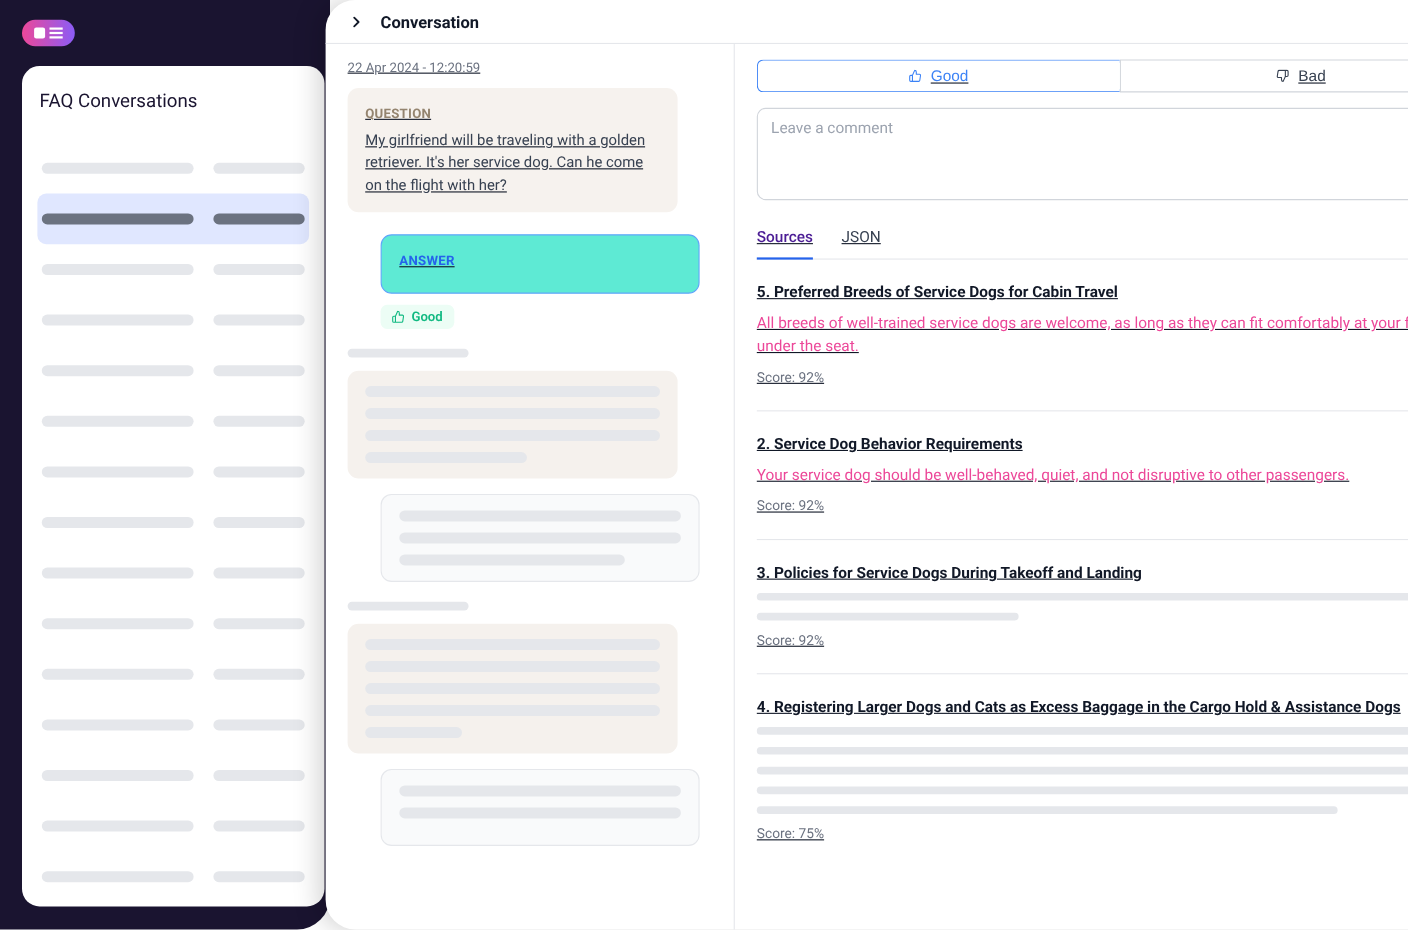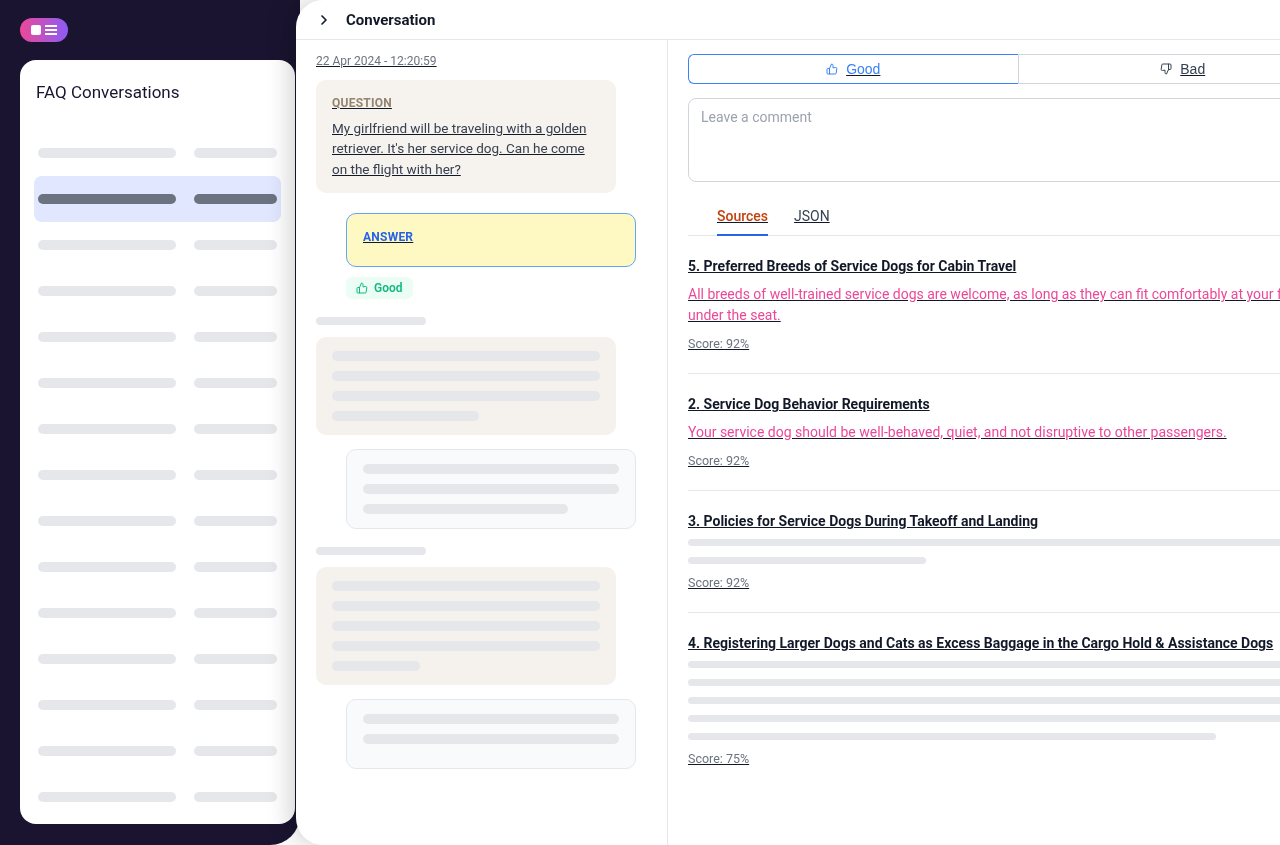--- a/index.html
+++ b/index.html
@@ -125,21 +125,21 @@
   .bubble .label { font-weight: 700; letter-spacing: .02em; font-size: 12px; margin-bottom: 6px; display: block; }
   .q-bubble {
     background: #f6f2ee;
     width: 300px;
     margin-bottom: 20px;
   }
   .q-bubble .label { color: #94846f; }
   .a-bubble {
     margin-left: 30px;
     width: 290px;
-    background: #fef9c3;
+    background: #5eead4;
     border: 1px solid #60a5fa;
   }
   .a-bubble .label { color: #2563eb; }
   .good-chip {
     display: inline-flex;
     align-items: center;
     gap: 6px;
     margin-left: 30px;
     margin-top: 10px;
     background: #ecfdf5;
@@ -217,21 +217,21 @@
     border-bottom: 1px solid #e5e7eb;
   }
   .tab {
     padding-bottom: 10px;
     font-size: 14px;
     color: #374151;
     cursor: pointer;
     border-bottom: 2px solid transparent;
     margin-bottom: -1px;
   }
-  .tab.active { color: #c2410c; border-bottom-color: #2563eb; font-weight: 500; margin-left: 29px; }
+  .tab.active { color: #4c1d95; border-bottom-color: #2563eb; font-weight: 500; }
   .source {
     padding: 22px 0;
     border-bottom: 1px solid #e5e7eb;
   }
   .source:last-child { border-bottom: none; }
   .source-title { font-weight: 700; font-size: 14px; color: #111827; margin-bottom: 10px; }
   .source-body { font-size: 14px; color: #ec4899; line-height: 1.5; margin-bottom: 10px; }
   .source-score { font-size: 12.5px; color: #6b7280; }
   .sk-lines span {
     display: block;

